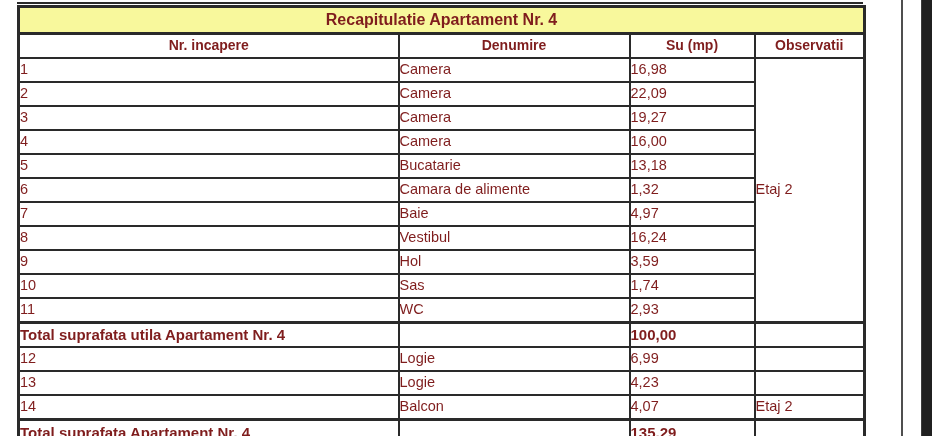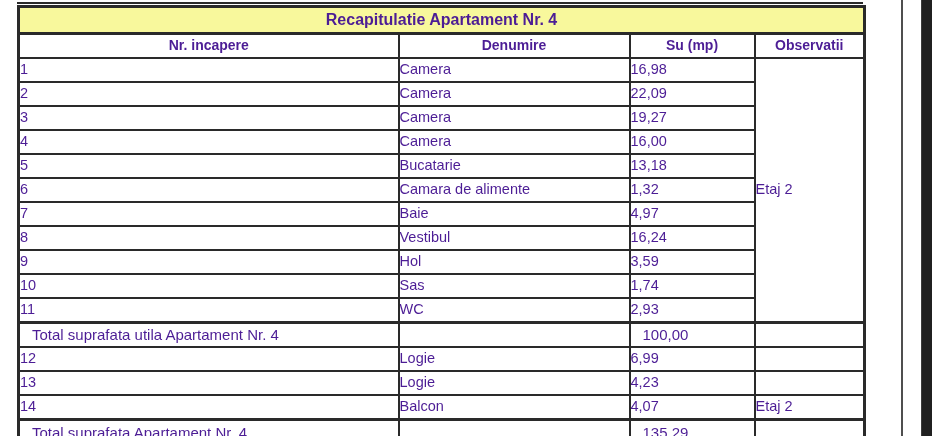--- a/index.html
+++ b/index.html
@@ -31,43 +31,42 @@
     border-collapse: collapse;
     table-layout: fixed;
     border: 3px solid var(--border, #2a2a2a);
   }
   table.recap th, table.recap td {
     border: 2px solid var(--border, #2a2a2a);
     vertical-align: middle;
     padding: 0;
     height: 22px;
     font-size: 14.5px;
-    color: #4c1d95;
+    color: #7f1d1d;
     line-height: 1.1;
     overflow: hidden;
     white-space: nowrap;
   }
   tr.title-row th {
     background: var(--title-bg, #F8F89C);
     font-weight: bold;
     font-size: 16px;
     height: 24px;
     border-bottom-width: 3px;
   }
   tr.head-row th {
     font-weight: bold;
     font-size: 14px;
     background: #ffffff;
     border-bottom-width: 2px;
   }
   tr.total-row td {
-    font-weight: normal;
+    font-weight: bold;
     font-size: 15px;
     border-top-width: 3px;
-    padding-left: 12px;
   }
   tr.grand-total-row td {
     height: 24px;
   }
   td.obs-merged {
     vertical-align: middle;
     font-size: 14.5px;
   }
   .page-edge-line {
     position: absolute;

